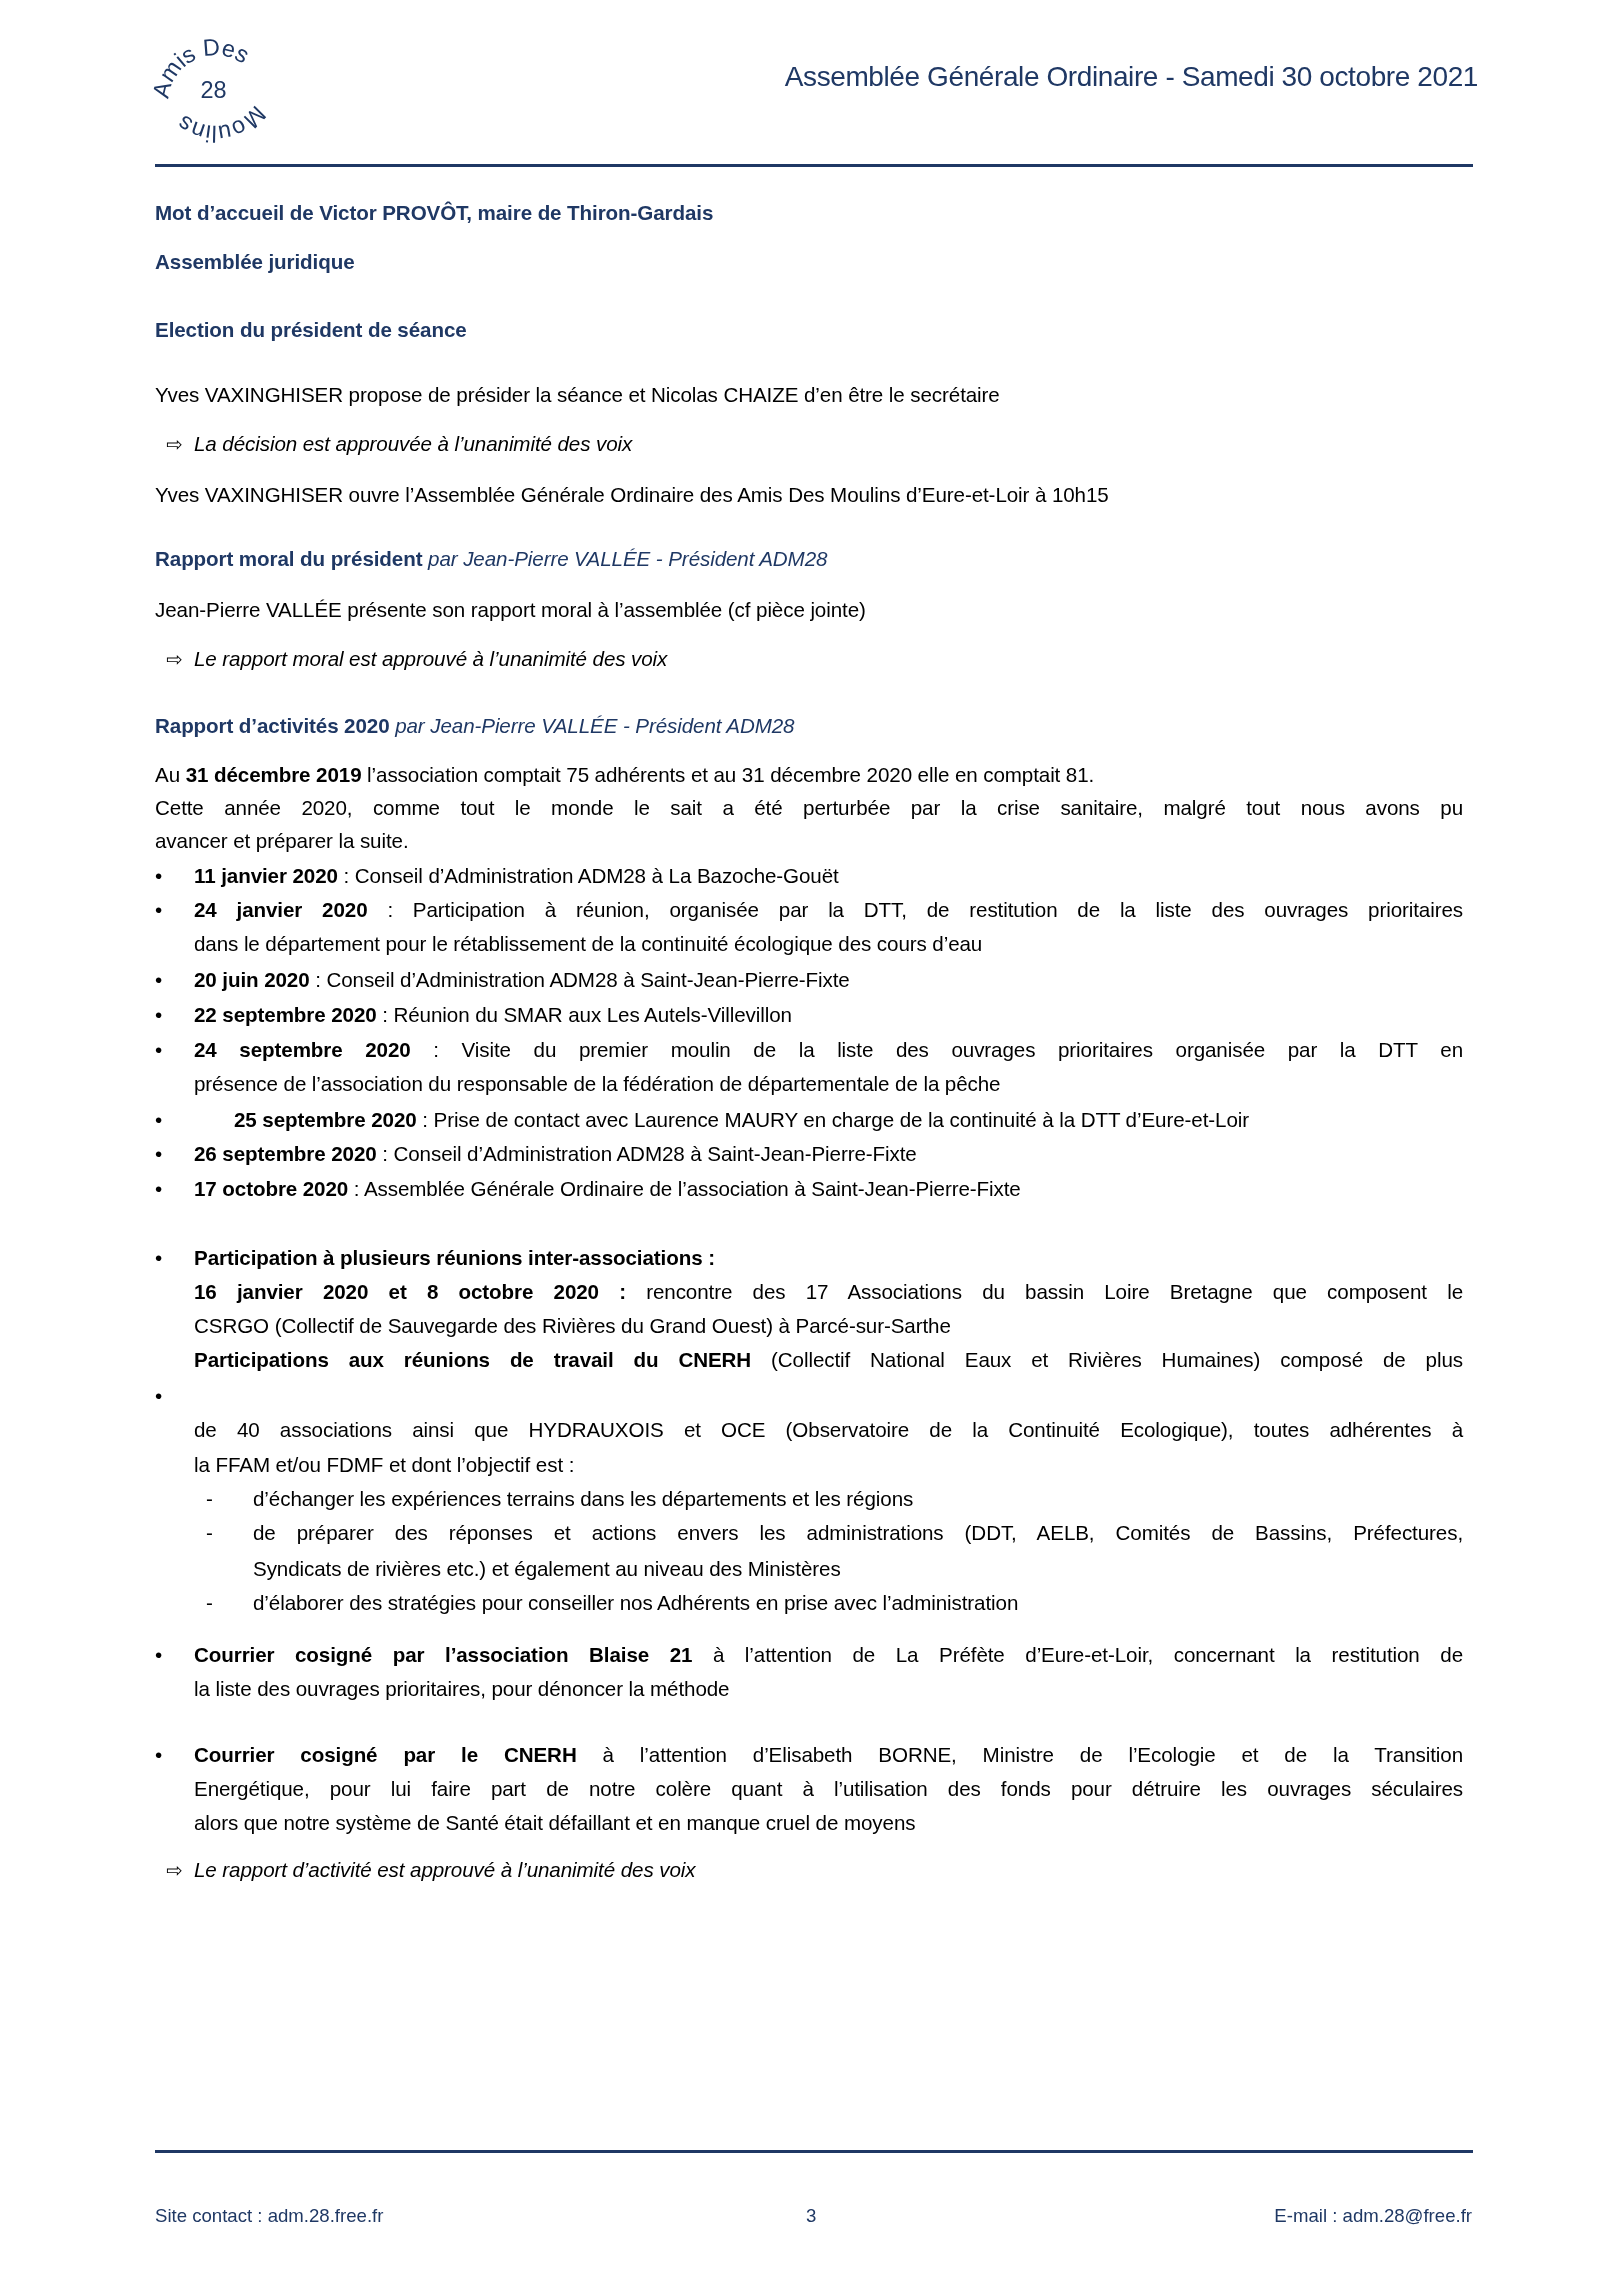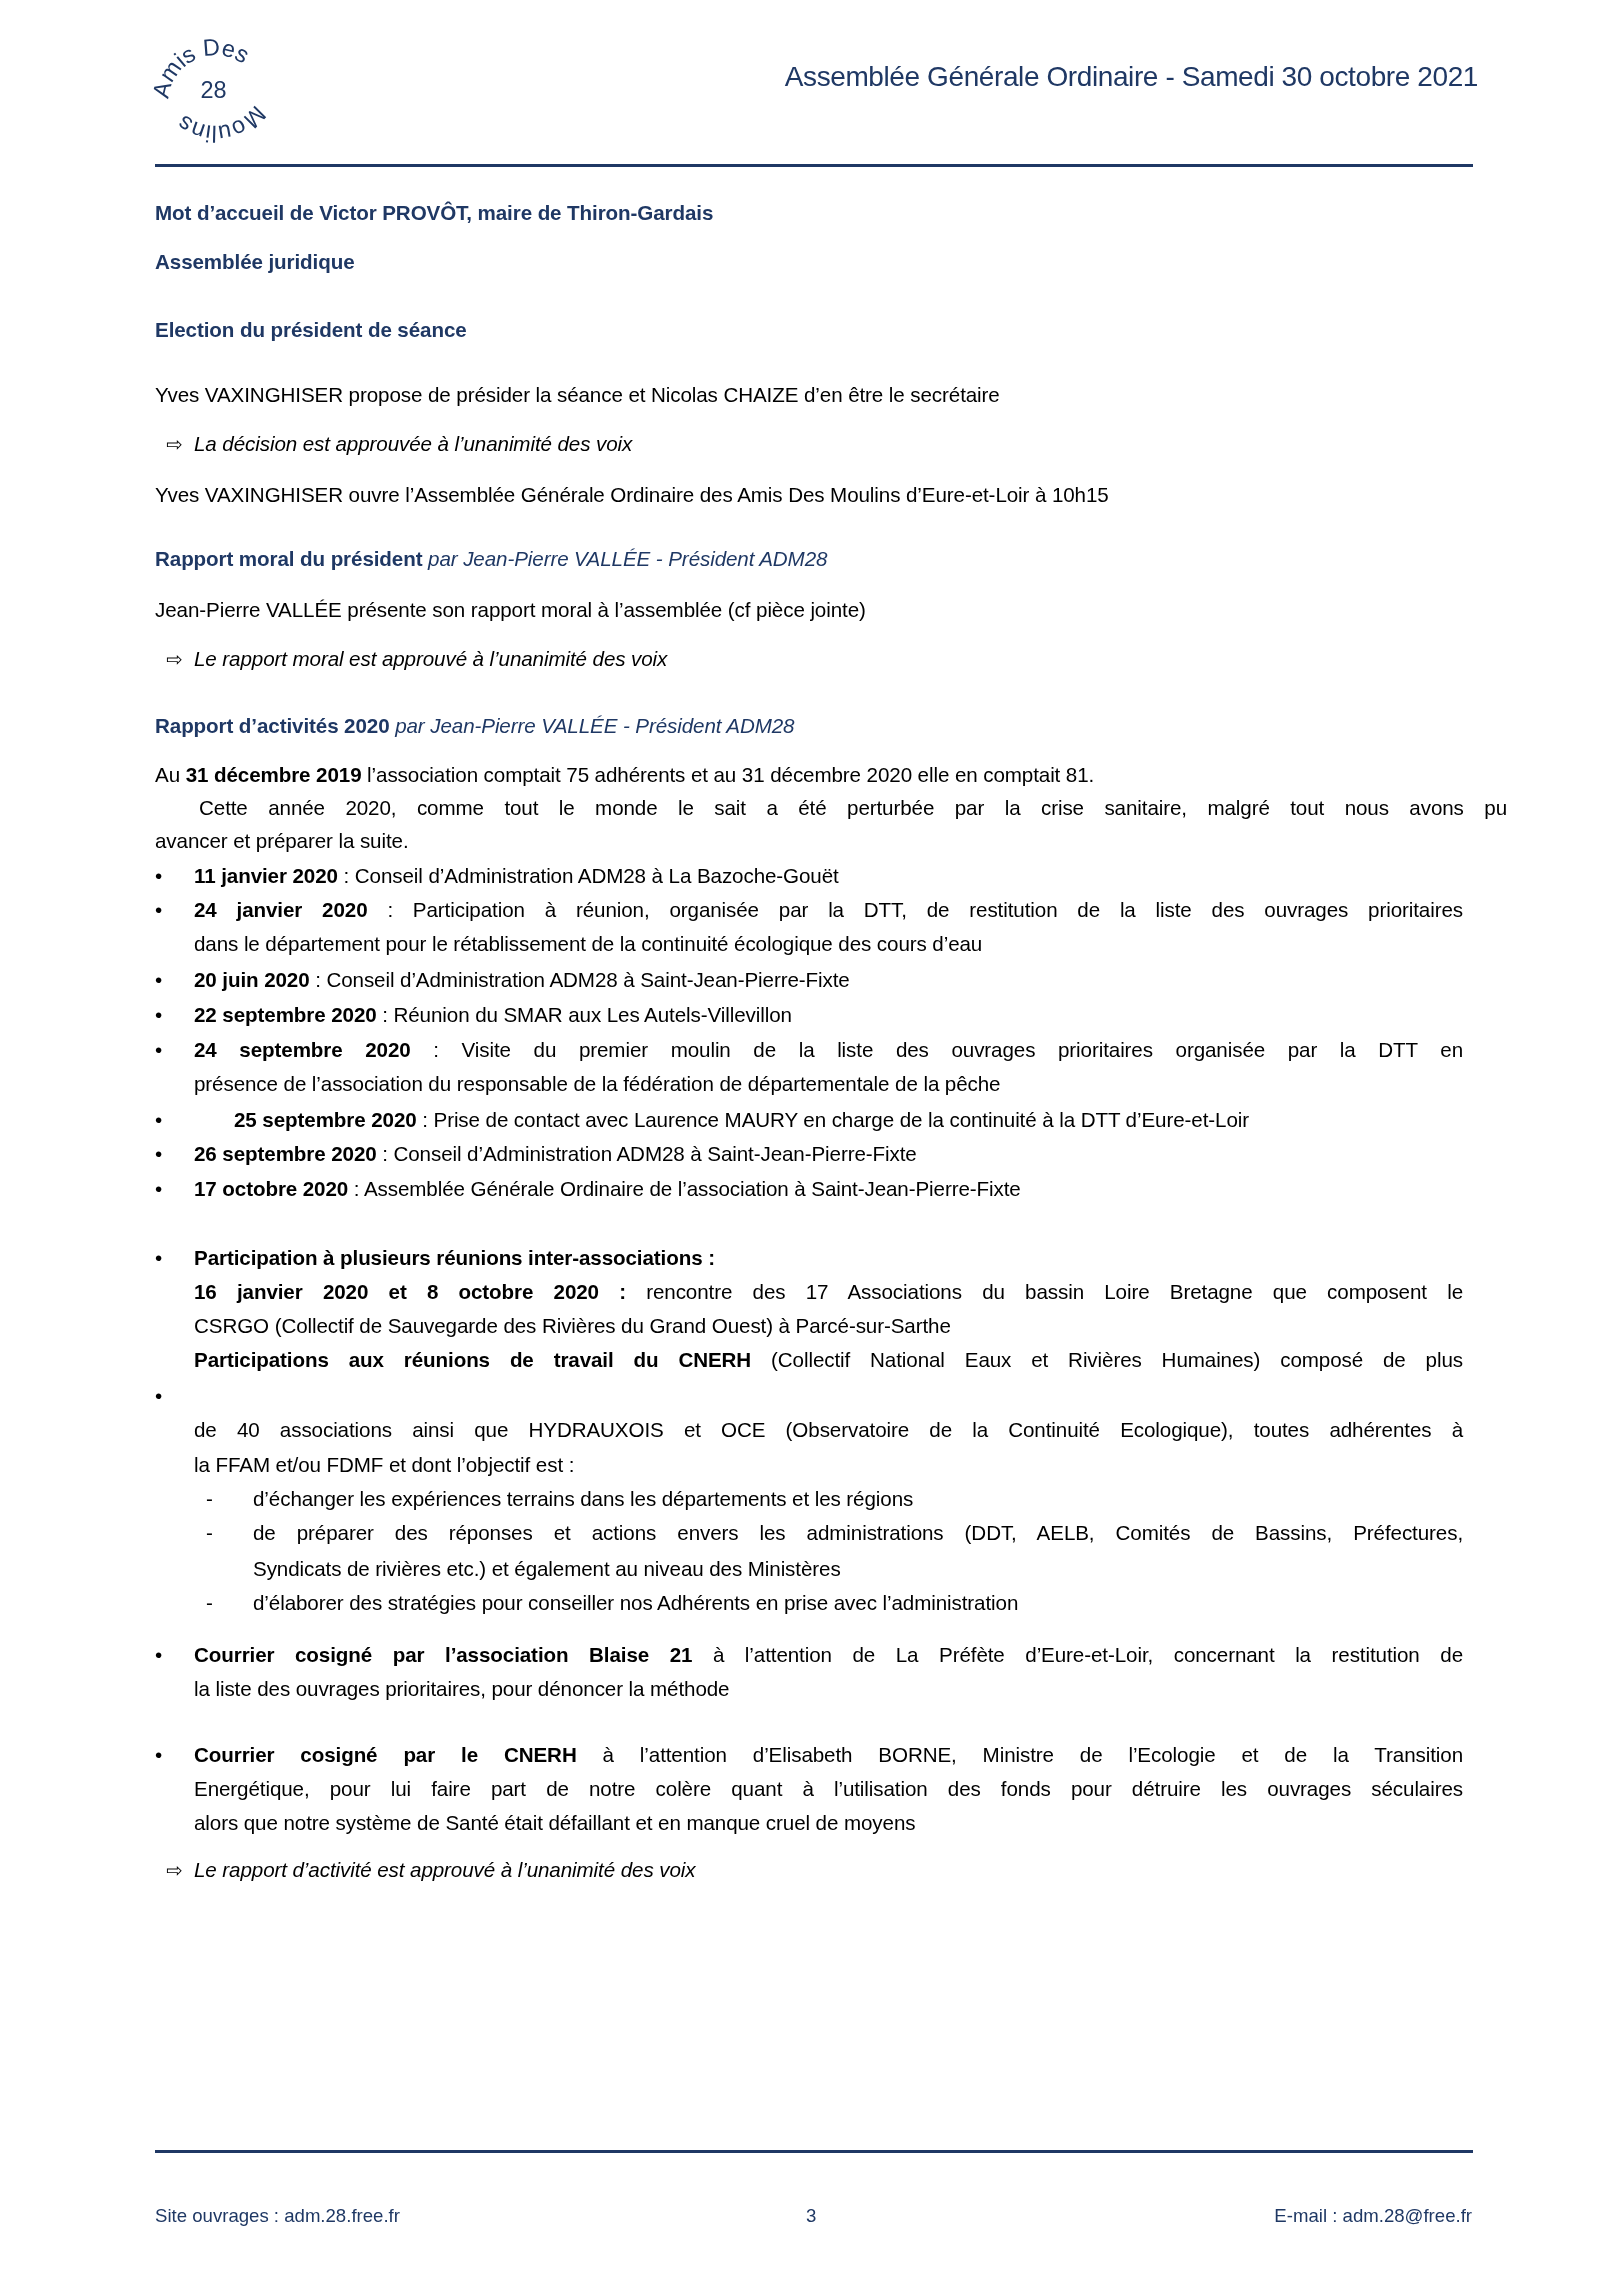--- a/index.html
+++ b/index.html
@@ -16,21 +16,21 @@
   .u { text-underline-offset: 2.9px; }
   .it { font-style: italic; text-align: center; }
   .b { font-weight: bold; }
   .arrow { display: inline-block; width: 39px; font-style: normal; font-size: 19.6px; }
   .bullet { position: absolute; left: 155px; font-size: 20.6px; line-height: 27.4px; }
   .dash { position: absolute; left: 206px; font-size: 20.6px; line-height: 27.4px; }
   .ind { left: 194px; }
   .ind2 { left: 253px; }
   .just { width: 1269px; text-align: justify; text-align-last: justify; white-space: normal; }
   .just2 { width: 1210px; text-align: justify; text-align-last: justify; white-space: normal; }
-  .just0 { width: 1308px; text-align: justify; text-align-last: justify; white-space: normal; margin-left: 44px; }
+  .just0 { width: 1308px; text-align: justify; text-align-last: justify; white-space: normal; }
   .footer { position: absolute; top: 2205px; font-size: 18.6px; color: #1F3864; white-space: nowrap; }
   #footer-site { left: 155px; }
   #footer-page { left: 806px; }
   #footer-email { right: 149px; }
 </style>
 </head>
 <body>
 
 <svg id="logo" viewBox="0 0 140 140">
   <defs>
@@ -133,16 +133,16 @@
   <span class="b">Courrier cosigné par le CNERH</span><span> à l’attention d’Elisabeth BORNE, Ministre de l’Ecologie et de la Transition</span>
 </div>
 <div class="line ind just" style="top:1775px">Energétique, pour lui faire part de notre colère quant à l’utilisation des fonds pour détruire les ouvrages séculaires</div>
 <div class="line ind" style="top:1809px">alors que notre système de Santé était défaillant et en manque cruel de moyens</div>
 
 <div class="line it" style="top:1856px">
   <span class="arrow">⇨</span><span>Le rapport d’activité est approuvé à l’unanimité des voix</span>
 </div>
 
 <div id="footer-rule" class="rule"></div>
-<div id="footer-site" class="footer">Site ouvrages : adm.28.free.fr</div>
+<div id="footer-site" class="footer">Site contact : adm.28.free.fr</div>
 <div id="footer-page" class="footer">3</div>
 <div id="footer-email" class="footer">E-mail : adm.28@free.fr</div>
 
 
 </body></html>

